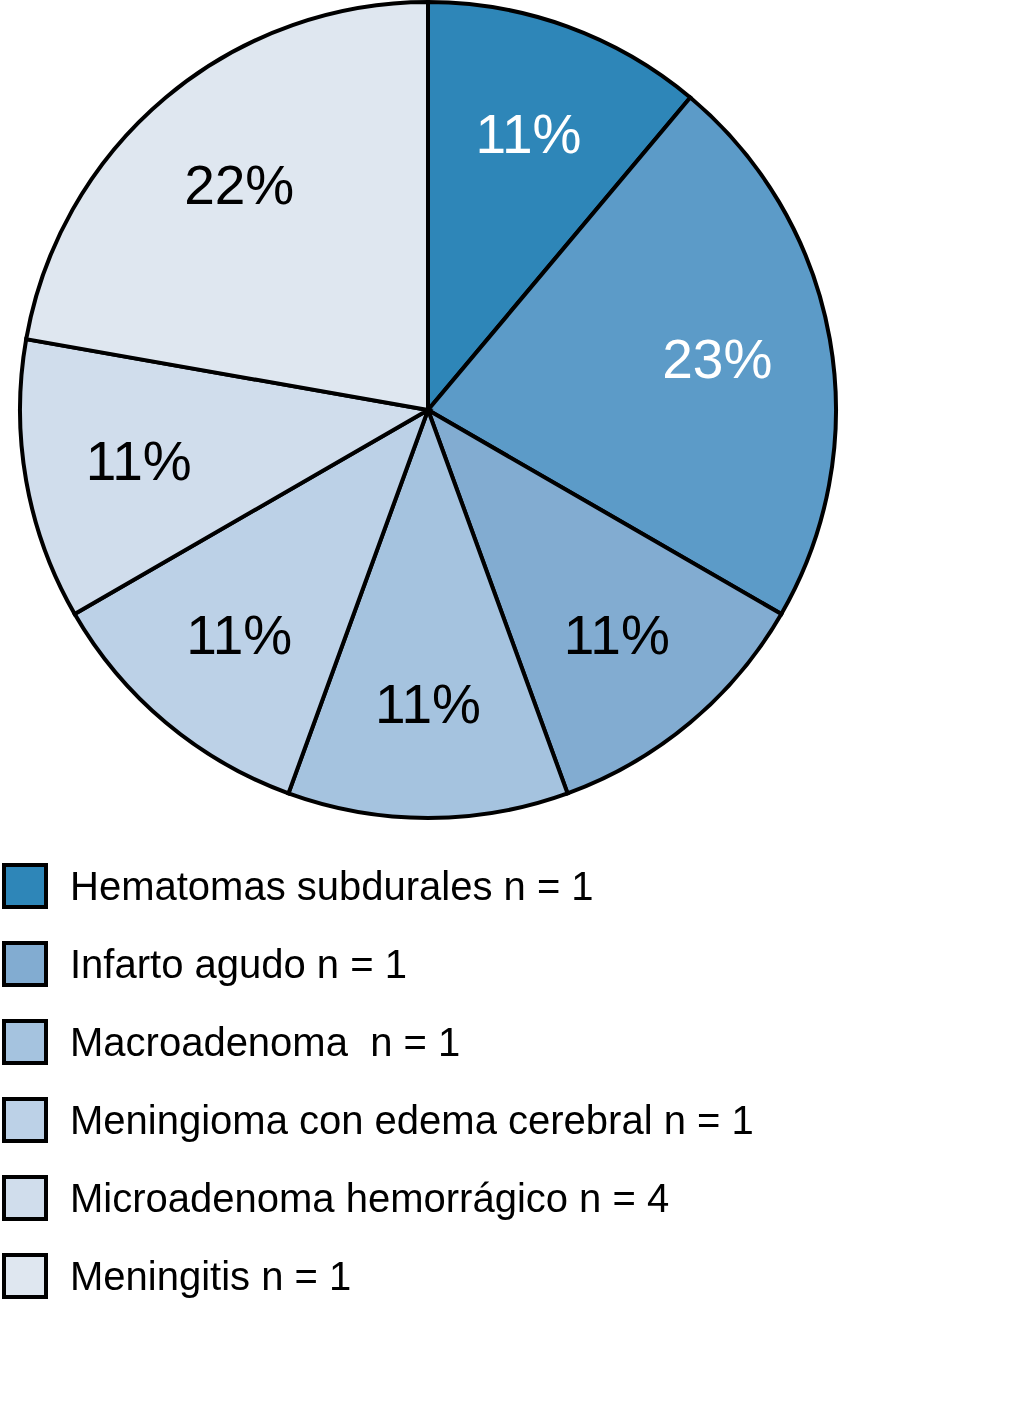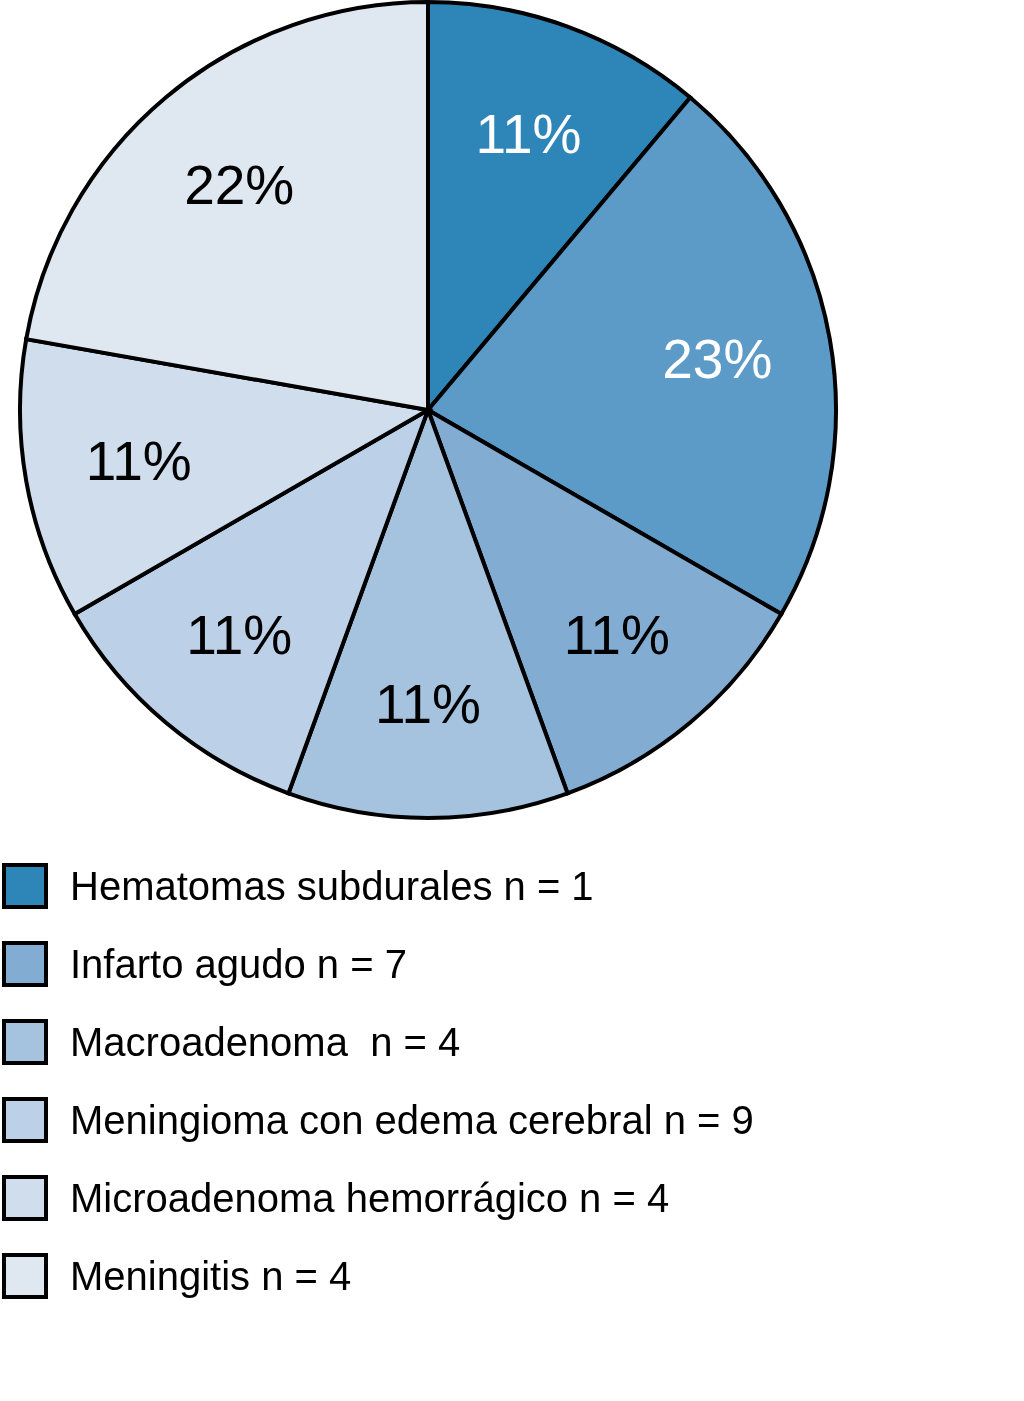--- a/index.html
+++ b/index.html
@@ -77,35 +77,35 @@
 
 <div class="legend">
   <div class="legend-item">
     <div class="legend-swatch" style="background: rgb(46, 134, 184);"></div>
     <span class="legend-label">Hematomas subdurales n = 1</span>
   </div>
 
 
   <div class="legend-item">
     <div class="legend-swatch" style="background: rgb(130, 172, 209);"></div>
-    <span class="legend-label">Infarto agudo n = 7</span>
+    <span class="legend-label">Infarto agudo n = 1</span>
   </div>
 
   <div class="legend-item">
     <div class="legend-swatch" style="background: rgb(165, 195, 223);"></div>
-    <span class="legend-label">Macroadenoma  n = 4</span>
+    <span class="legend-label">Macroadenoma  n = 1</span>
   </div>
 
   <div class="legend-item">
     <div class="legend-swatch" style="background: rgb(188, 209, 231);"></div>
-    <span class="legend-label">Meningioma con edema cerebral n = 9</span>
+    <span class="legend-label">Meningioma con edema cerebral n = 1</span>
   </div>
 
   <div class="legend-item">
     <div class="legend-swatch" style="background: rgb(208, 221, 236);"></div>
     <span class="legend-label">Microadenoma hemorrágico n = 4</span>
   </div>
 
   <div class="legend-item">
     <div class="legend-swatch" style="background: rgb(223, 231, 240);"></div>
-    <span class="legend-label">Meningitis n = 4</span>
+    <span class="legend-label">Meningitis n = 1</span>
   </div>
 </div>
 
 </body></html>

